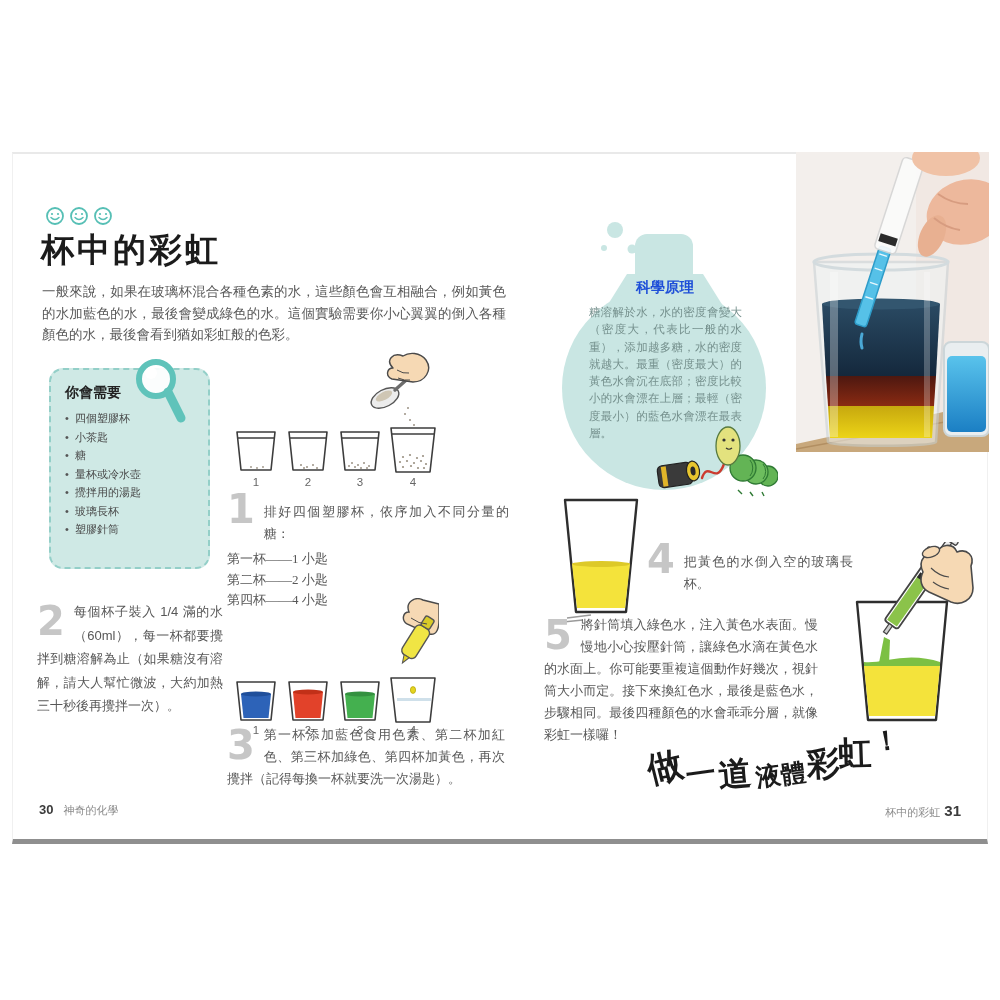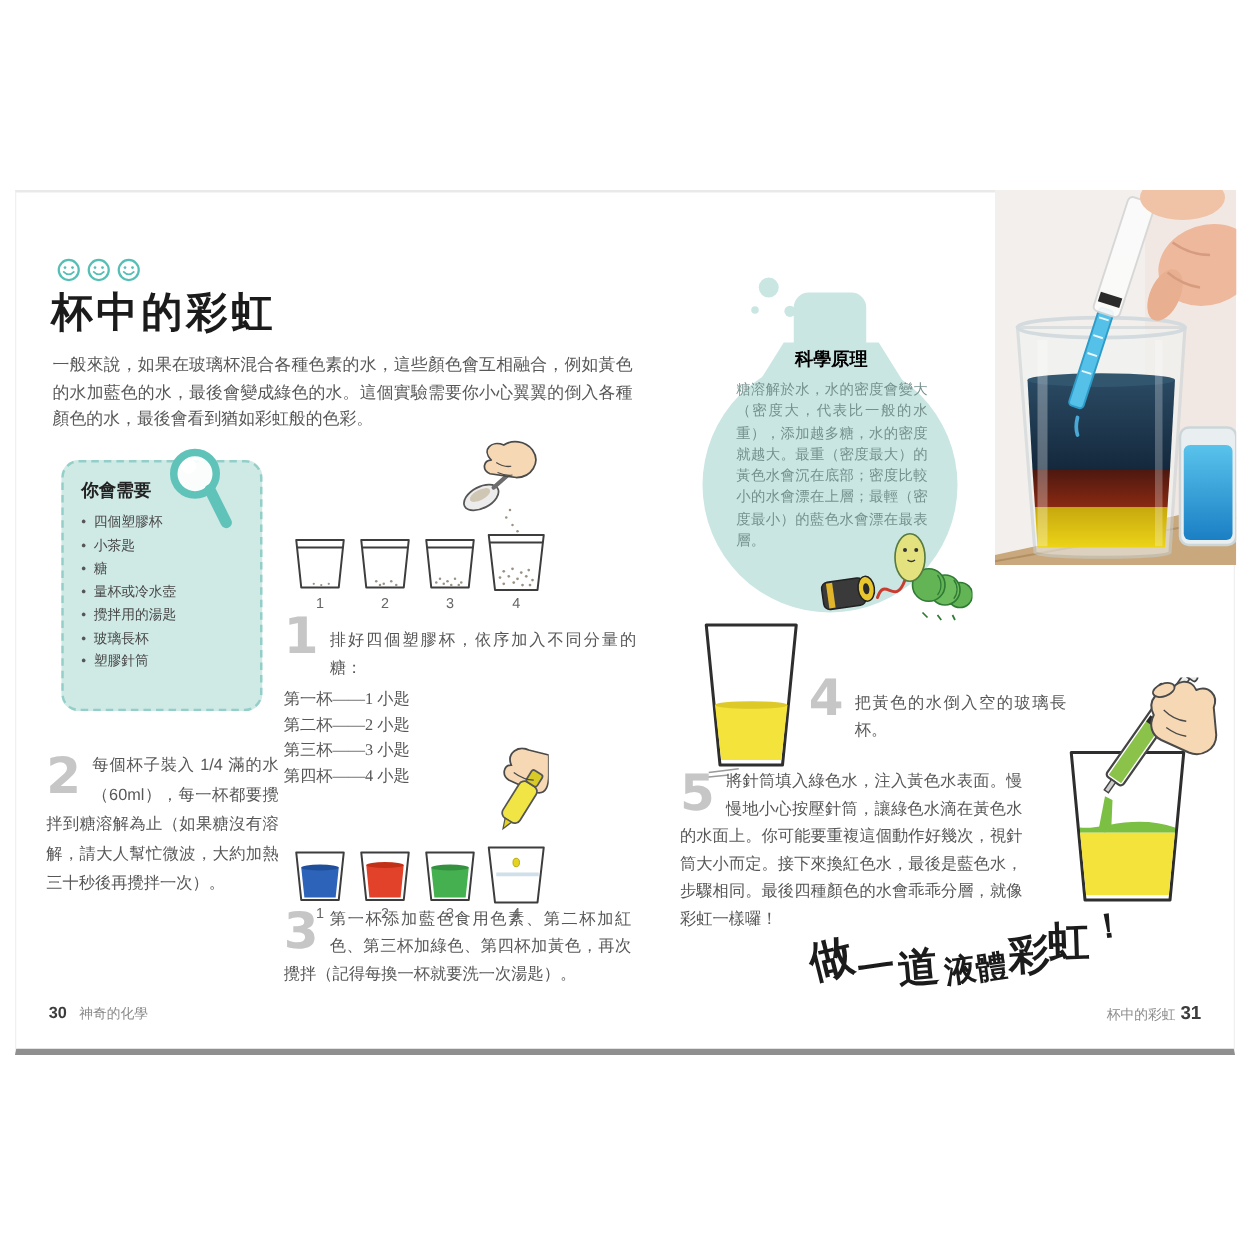--- a/index.html
+++ b/index.html
@@ -51,21 +51,21 @@
   .pos-cups2 { left:214px; top:444px; }
   .pos-step3 { left:214px; top:570px; width:278px; }
 
   .footer-left  { left:26px; top:648px; font-size:11px; color:#8a8a8a; }
   .footer-left b  { font-size:13px; color:#3c3c3c; margin-right:10px; }
   .footer-right { left:806px; top:648px; width:142px; text-align:right; font-size:11px; color:#8a8a8a; }
   .footer-right b { font-size:15px; color:#3c3c3c; margin-left:4px; }
 
   
   .pos-flask { left:544px; top:64px; }
-  .science-title { left:544px; top:124px; width:216px; text-align:center; font-size:14.5px; font-weight:900; color:#000000; }
+  .science-title { left:544px; top:124px; width:216px; text-align:center; font-size:14.5px; font-weight:900; color:#1d4ed8; }
   .science-text  { left:576px; top:150px; width:153px; font-size:11.5px; line-height:17.3px; color:#75908d; text-align:justify; }
   .pos-caterpillar { left:633px; top:254px; }
 
   .pos-photo { left:783px; top:-2px; }
   .pos-glass4 { left:540px; top:340px; }
   .pos-step4 { left:634px; top:384px; width:206px; }
   .pos-step5 { left:531px; top:460px; width:274px; }
   .pos-illo5 { left:814px; top:388px; }
 
   .tagline { left:636px; top:574px; width:260px; height:84px; transform:rotate(-8deg); white-space:nowrap; }
@@ -189,21 +189,20 @@
     </svg>
 
     <div class="abs step-block pos-step1">
       <div class="step-head">
         <div class="step-num">1</div>
         <div class="step-text">排好四個塑膠杯，依序加入不同分量的糖：</div>
       </div>
       <div class="sublist">
         <div>第一杯——1 小匙</div>
         <div>第二杯——2 小匙</div>
-        <div>第三杯——3 小匙</div>
         <div>第四杯——4 小匙</div>
       </div>
     </div>
 
     <div class="abs step-block pos-step2">
       <div class="step-num">2</div>
       <div class="step-text" style="line-height:23.5px;">每個杯子裝入 1/4 滿的水（60ml），每一杯都要攪拌到糖溶解為止（如果糖沒有溶解，請大人幫忙微波，大約加熱三十秒後再攪拌一次）。</div>
     </div>
 
     <svg class="abs pos-cups2" width="212" height="140" viewBox="0 0 212 140">

